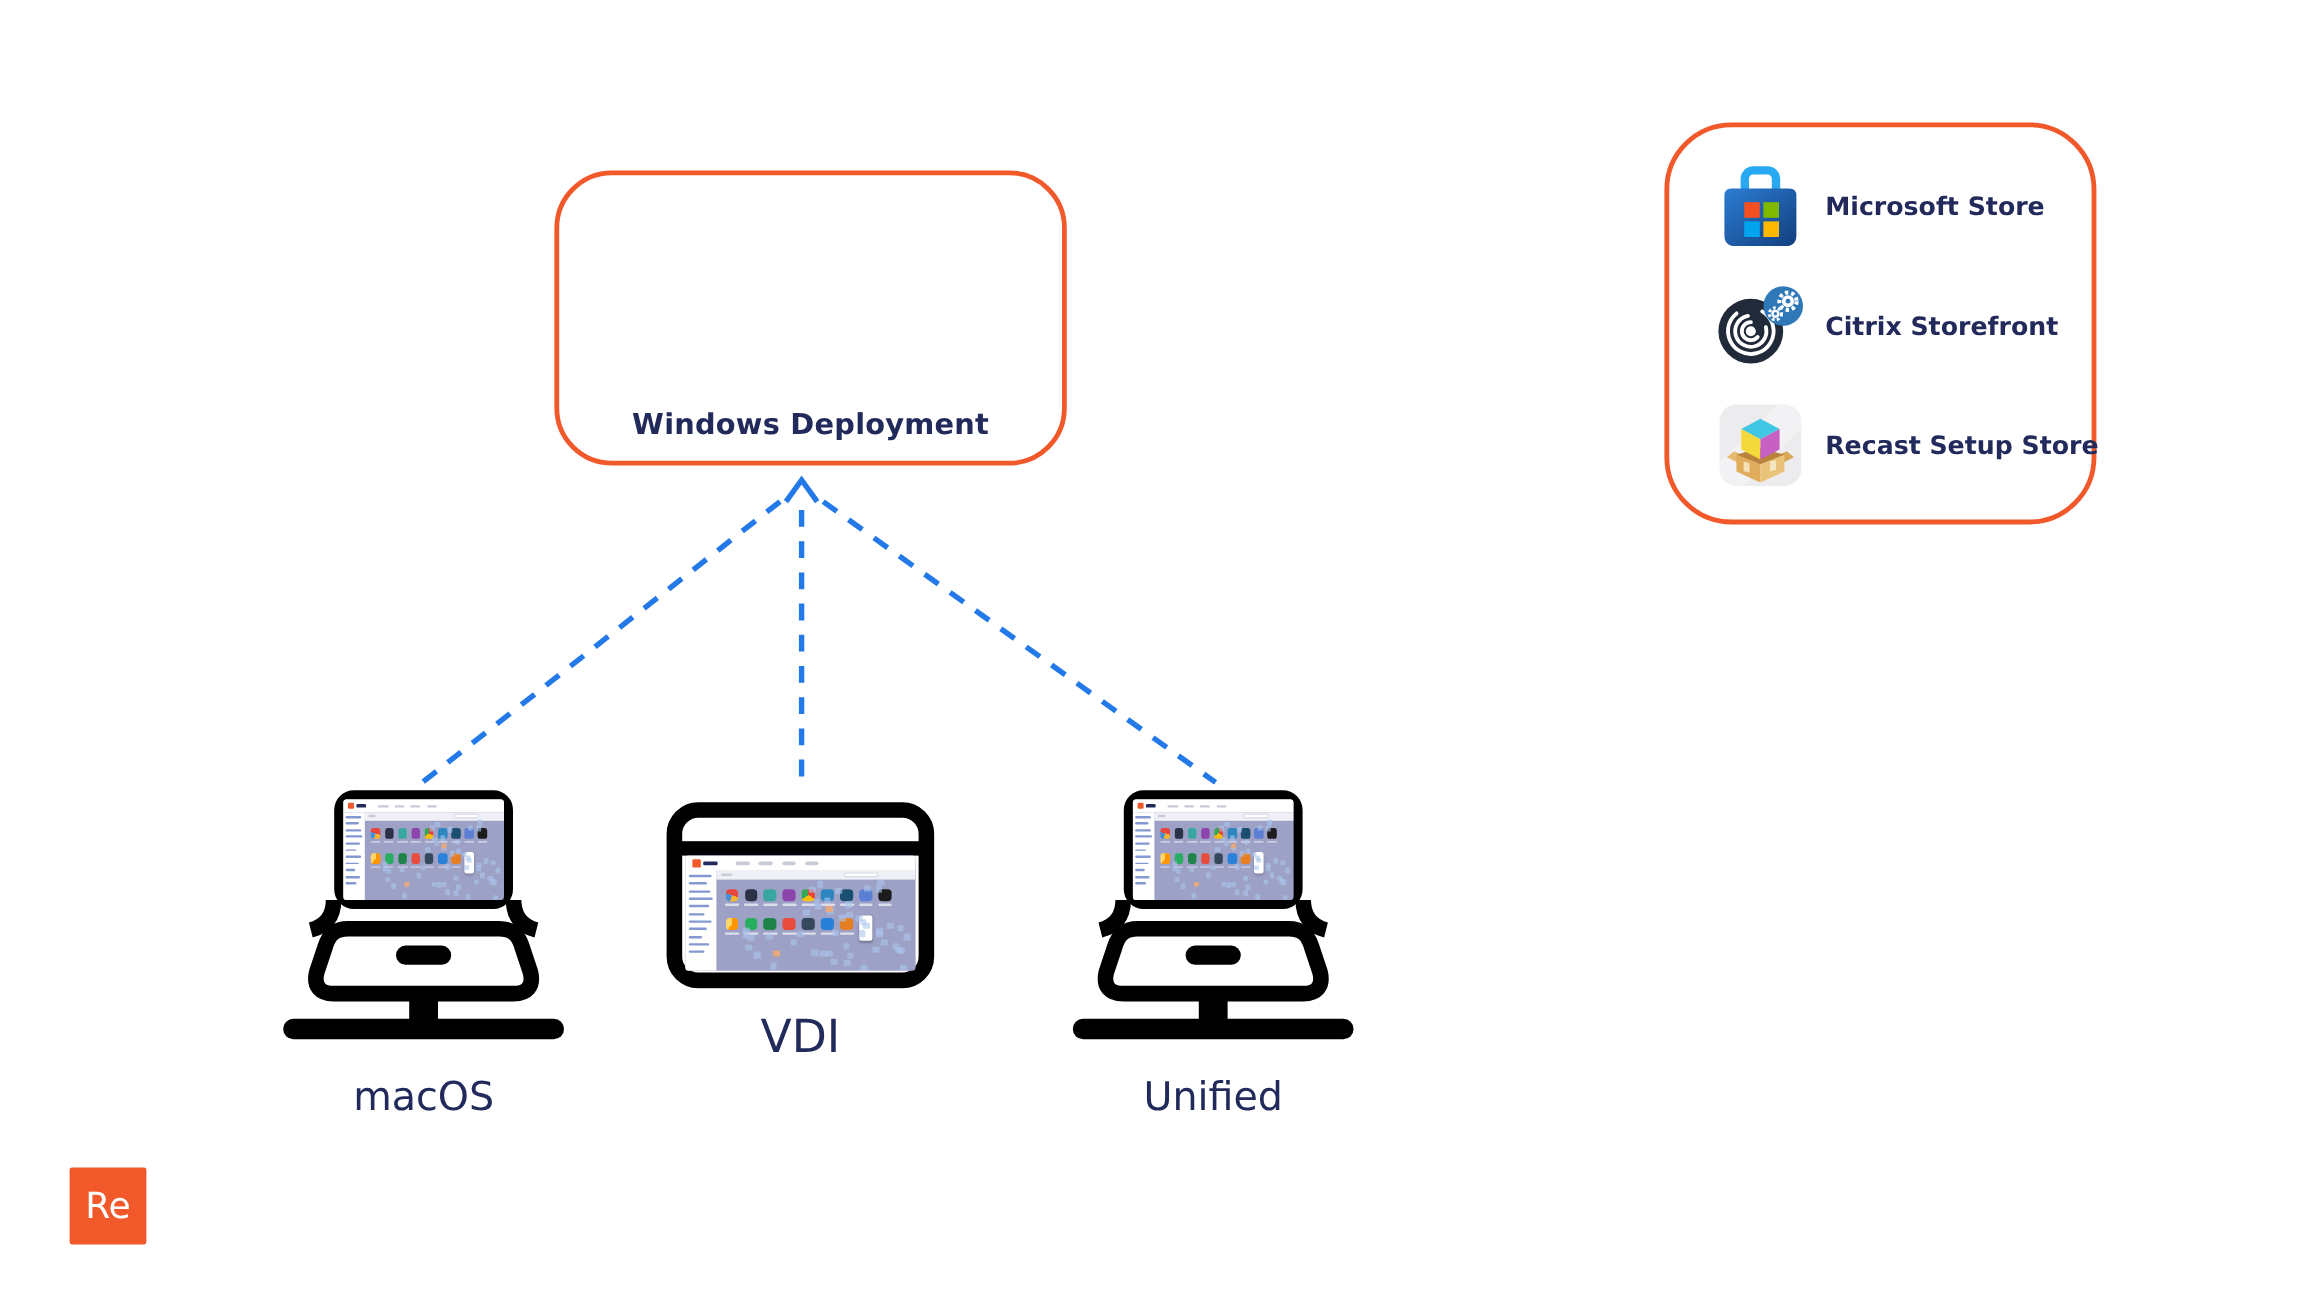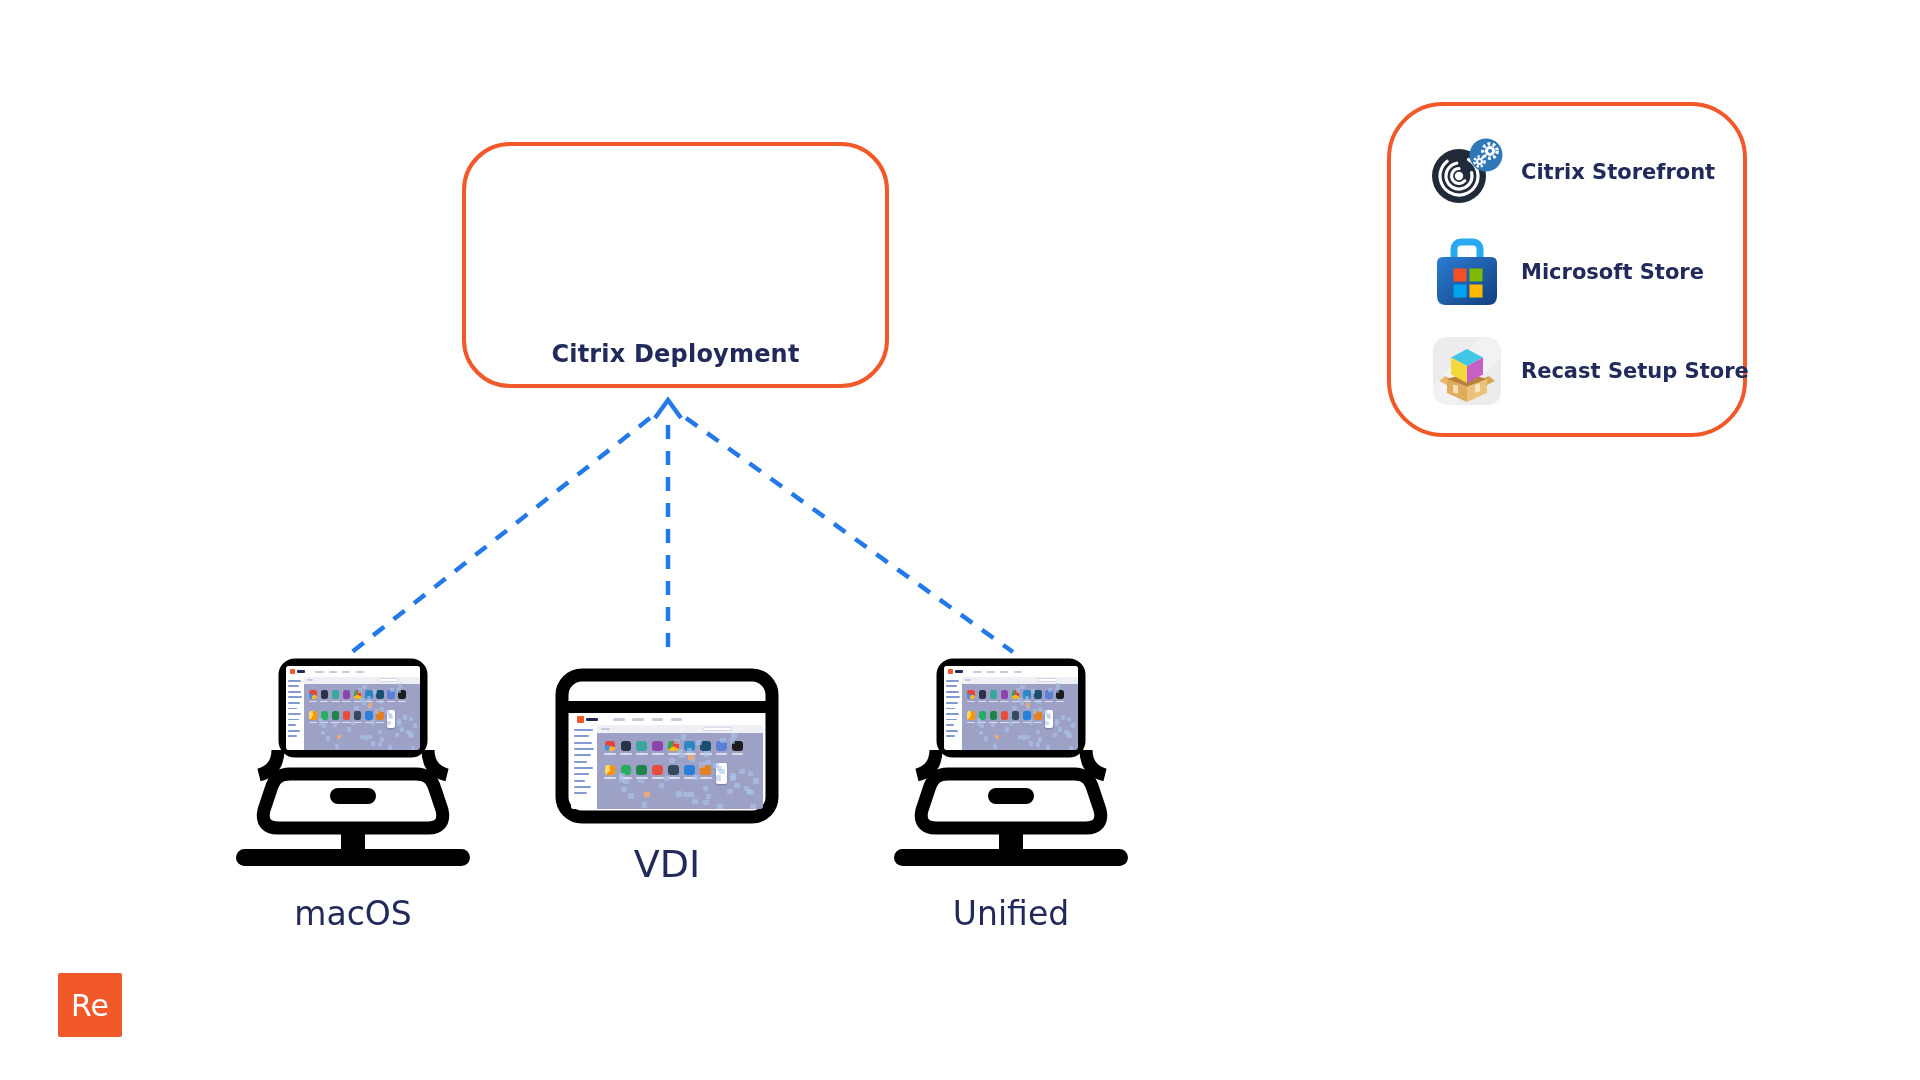--- a/index.html
+++ b/index.html
@@ -62,24 +62,44 @@
 <div class="stage">
 
   <svg class="connectors" viewBox="0 0 1920 1080">
     <path d="M 650 418 L 352 652" fill="none" stroke-width="4.5" stroke-dasharray="14 12" stroke="#2479E9"></path>
     <path d="M 668 425 L 668 654" fill="none" stroke-width="4.5" stroke-dasharray="14 12" stroke="#2479E9"></path>
     <path d="M 686 418 L 1013 652" fill="none" stroke-width="4.5" stroke-dasharray="14 12" stroke="#2479E9"></path>
     <path d="M 655 418 L 668 400 L 681 418" fill="none" stroke-width="4.5" stroke-linejoin="miter" stroke="#2479E9"></path>
   </svg>
 
   <div class="unified-box">
-    <div class="unified-label">Citrix Deployment</div>
+    <div class="unified-label">Windows Deployment</div>
   </div>
 
   <div class="stores-panel">
+
+    <div class="store-item">
+      <span class="store-icon">
+        <svg width="72" height="72" viewBox="0 0 72 72">
+          <defs>
+            <linearGradient id="msbag" x1="0" y1="0" x2="1" y2="1">
+              <stop offset="0" stop-color="#2C7DD4"></stop>
+              <stop offset="1" stop-color="#123F7E"></stop>
+            </linearGradient>
+          </defs>
+          <rect x="23" y="6" width="26" height="24" rx="7" fill="none" stroke="#29A9F2" stroke-width="7"></rect>
+          <path d="M 12 21 H 60 Q 66 21 66 27 V 60 Q 66 69 57 69 H 15 Q 6 69 6 60 V 27 Q 6 21 12 21 Z" fill="url(#msbag)"></path>
+          <rect x="22.5" y="32.5" width="13" height="13" fill="#F25022"></rect>
+          <rect x="38.5" y="32.5" width="13" height="13" fill="#7FBA00"></rect>
+          <rect x="22.5" y="48.5" width="13" height="13" fill="#00A4EF"></rect>
+          <rect x="38.5" y="48.5" width="13" height="13" fill="#FFB900"></rect>
+        </svg>
+      </span>
+      <span class="store-label">Microsoft Store</span>
+    </div>
 
     <div class="store-item">
       <span class="store-icon">
         <svg width="76" height="70" viewBox="0 0 76 70">
           <circle cx="30" cy="39" r="27" fill="#202A38"></circle>
           <circle cx="30" cy="39" r="19" fill="none" stroke="#fff" stroke-width="3.2" stroke-linecap="round" stroke-dasharray="96 30" transform="rotate(-60 30 39)"></circle>
           <circle cx="30" cy="39" r="13" fill="none" stroke="#fff" stroke-width="3.2" stroke-linecap="round" stroke-dasharray="62 22" transform="rotate(-15 30 39)"></circle>
           <circle cx="30" cy="39" r="7.5" fill="none" stroke="#fff" stroke-width="3.2" stroke-linecap="round" stroke-dasharray="30 18" transform="rotate(40 30 39)"></circle>
           <circle cx="30" cy="39" r="4.2" fill="#fff"></circle>
           <circle cx="57" cy="18" r="16.5" fill="#2F78B8"></circle>
@@ -87,40 +107,20 @@
             <circle cx="61" cy="14" r="7.2" fill="none" stroke="#fff" stroke-width="3.4" stroke-dasharray="2.8 2.4"></circle>
             <circle cx="61" cy="14" r="5" fill="#fff"></circle>
             <circle cx="61" cy="14" r="2" fill="#2F78B8"></circle>
             <circle cx="50.5" cy="24.5" r="5" fill="none" stroke="#fff" stroke-width="2.6" stroke-dasharray="2.2 2"></circle>
             <circle cx="50.5" cy="24.5" r="3.4" fill="#fff"></circle>
             <circle cx="50.5" cy="24.5" r="1.4" fill="#2F78B8"></circle>
           </g>
         </svg>
       </span>
       <span class="store-label">Citrix Storefront</span>
-    </div>
-
-    <div class="store-item">
-      <span class="store-icon">
-        <svg width="72" height="72" viewBox="0 0 72 72">
-          <defs>
-            <linearGradient id="msbag" x1="0" y1="0" x2="1" y2="1">
-              <stop offset="0" stop-color="#2C7DD4"></stop>
-              <stop offset="1" stop-color="#123F7E"></stop>
-            </linearGradient>
-          </defs>
-          <rect x="23" y="6" width="26" height="24" rx="7" fill="none" stroke="#29A9F2" stroke-width="7"></rect>
-          <path d="M 12 21 H 60 Q 66 21 66 27 V 60 Q 66 69 57 69 H 15 Q 6 69 6 60 V 27 Q 6 21 12 21 Z" fill="url(#msbag)"></path>
-          <rect x="22.5" y="32.5" width="13" height="13" fill="#F25022"></rect>
-          <rect x="38.5" y="32.5" width="13" height="13" fill="#7FBA00"></rect>
-          <rect x="22.5" y="48.5" width="13" height="13" fill="#00A4EF"></rect>
-          <rect x="38.5" y="48.5" width="13" height="13" fill="#FFB900"></rect>
-        </svg>
-      </span>
-      <span class="store-label">Microsoft Store</span>
     </div>
 
     <div class="store-item">
       <span class="store-icon">
         <svg width="72" height="72" viewBox="0 0 72 72">
           <rect x="2" y="2" width="68" height="68" rx="14" fill="#ECECEE"></rect>
           <path d="M 2 50 L 50 2 L 70 2 L 70 22 L 22 70 L 2 70 Z" fill="#ffffff" opacity="0.35"></path>
           <polygon points="14,41 28,47 22,53 8,46" fill="#E7BC72"></polygon>
           <polygon points="58,41 44,47 50,53 64,46" fill="#D9A758"></polygon>
           <polygon points="16,44 36,38 56,44 36,52" fill="#B9833C"></polygon>

